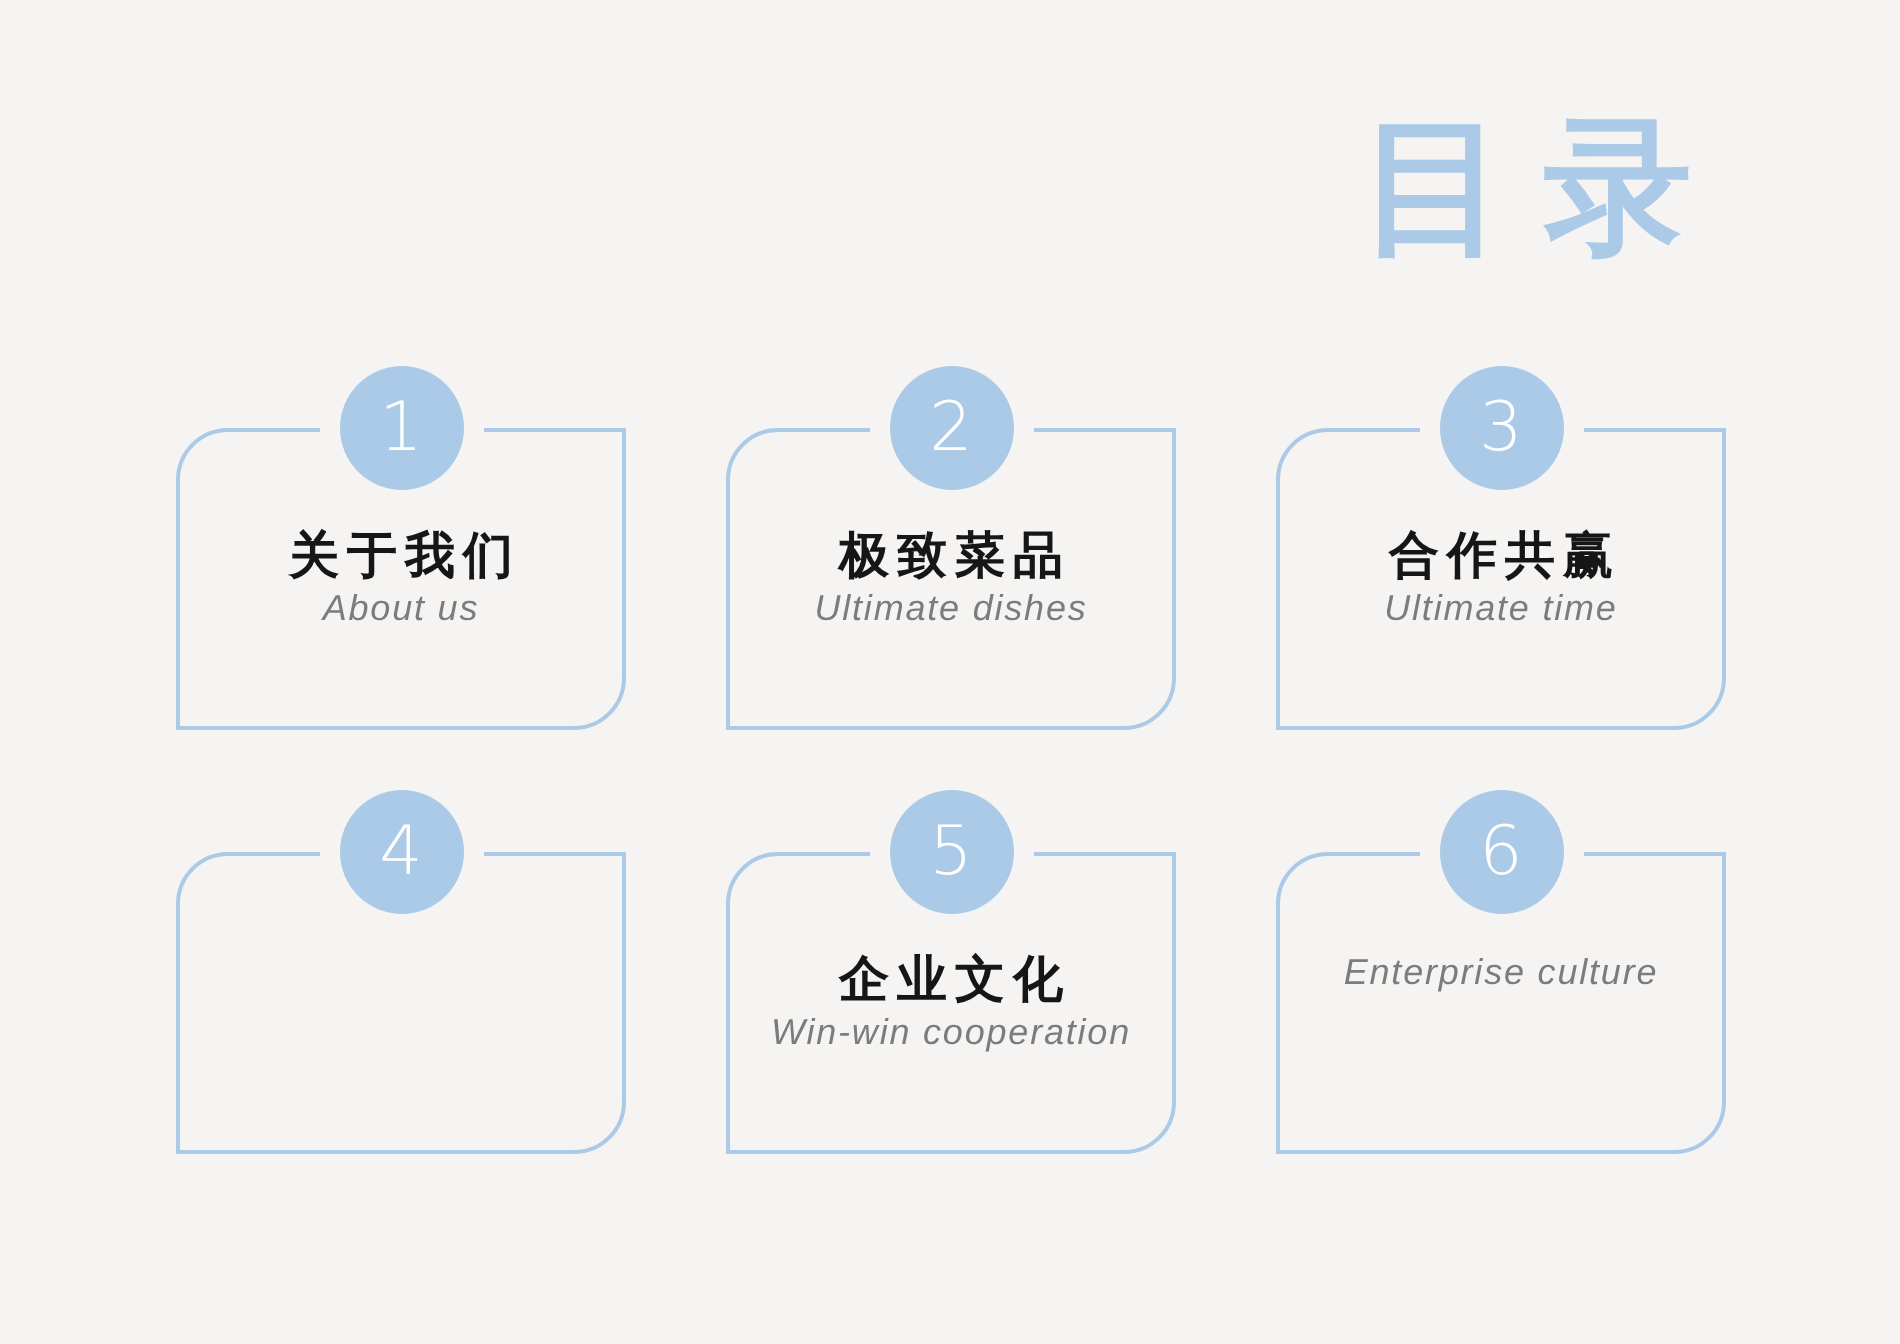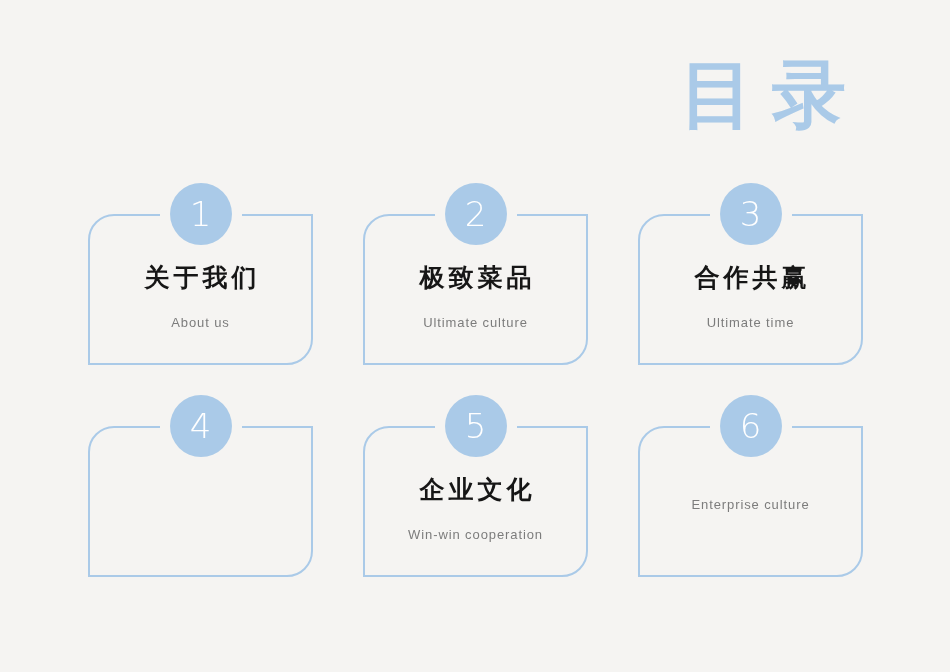--- a/index.html
+++ b/index.html
@@ -125,28 +125,29 @@
     line-height: 30px;
     font-weight: 700;
     color: #161616;
     letter-spacing: 4px;
     text-indent: 4px;
     font-family: "DejaVu Sans", "Liberation Sans", sans-serif;
     white-space: nowrap;
   }
 
   .card-subtitle {
-    margin-top: 22px;
-    font-size: 13px;
+    margin-top: 3px;
+    font-size: 18px;
     line-height: 16px;
     font-weight: 400;
     color: #7c7c7c;
     letter-spacing: 0.9px;
     font-family: "Liberation Sans", "DejaVu Sans", sans-serif;
     white-space: nowrap;
+    font-style: italic;
   }
 </style>
 </head>
 <body>
 
 <div class="slide">
 
   <div class="page-title">目录</div>
 
   <div class="card-grid">
@@ -166,21 +167,21 @@
 
     <div class="card">
       <div class="card-frame"></div>
       <div class="frame-gap left"></div>
       <div class="frame-gap right"></div>
       <div class="card-badge">
         <span class="card-badge-num">2</span>
       </div>
       <div class="card-body">
         <div class="card-title">极致菜品</div>
-        <div class="card-subtitle">Ultimate culture</div>
+        <div class="card-subtitle">Ultimate dishes</div>
       </div>
     </div>
 
     <div class="card">
       <div class="card-frame"></div>
       <div class="frame-gap left"></div>
       <div class="frame-gap right"></div>
       <div class="card-badge">
         <span class="card-badge-num">3</span>
       </div>

